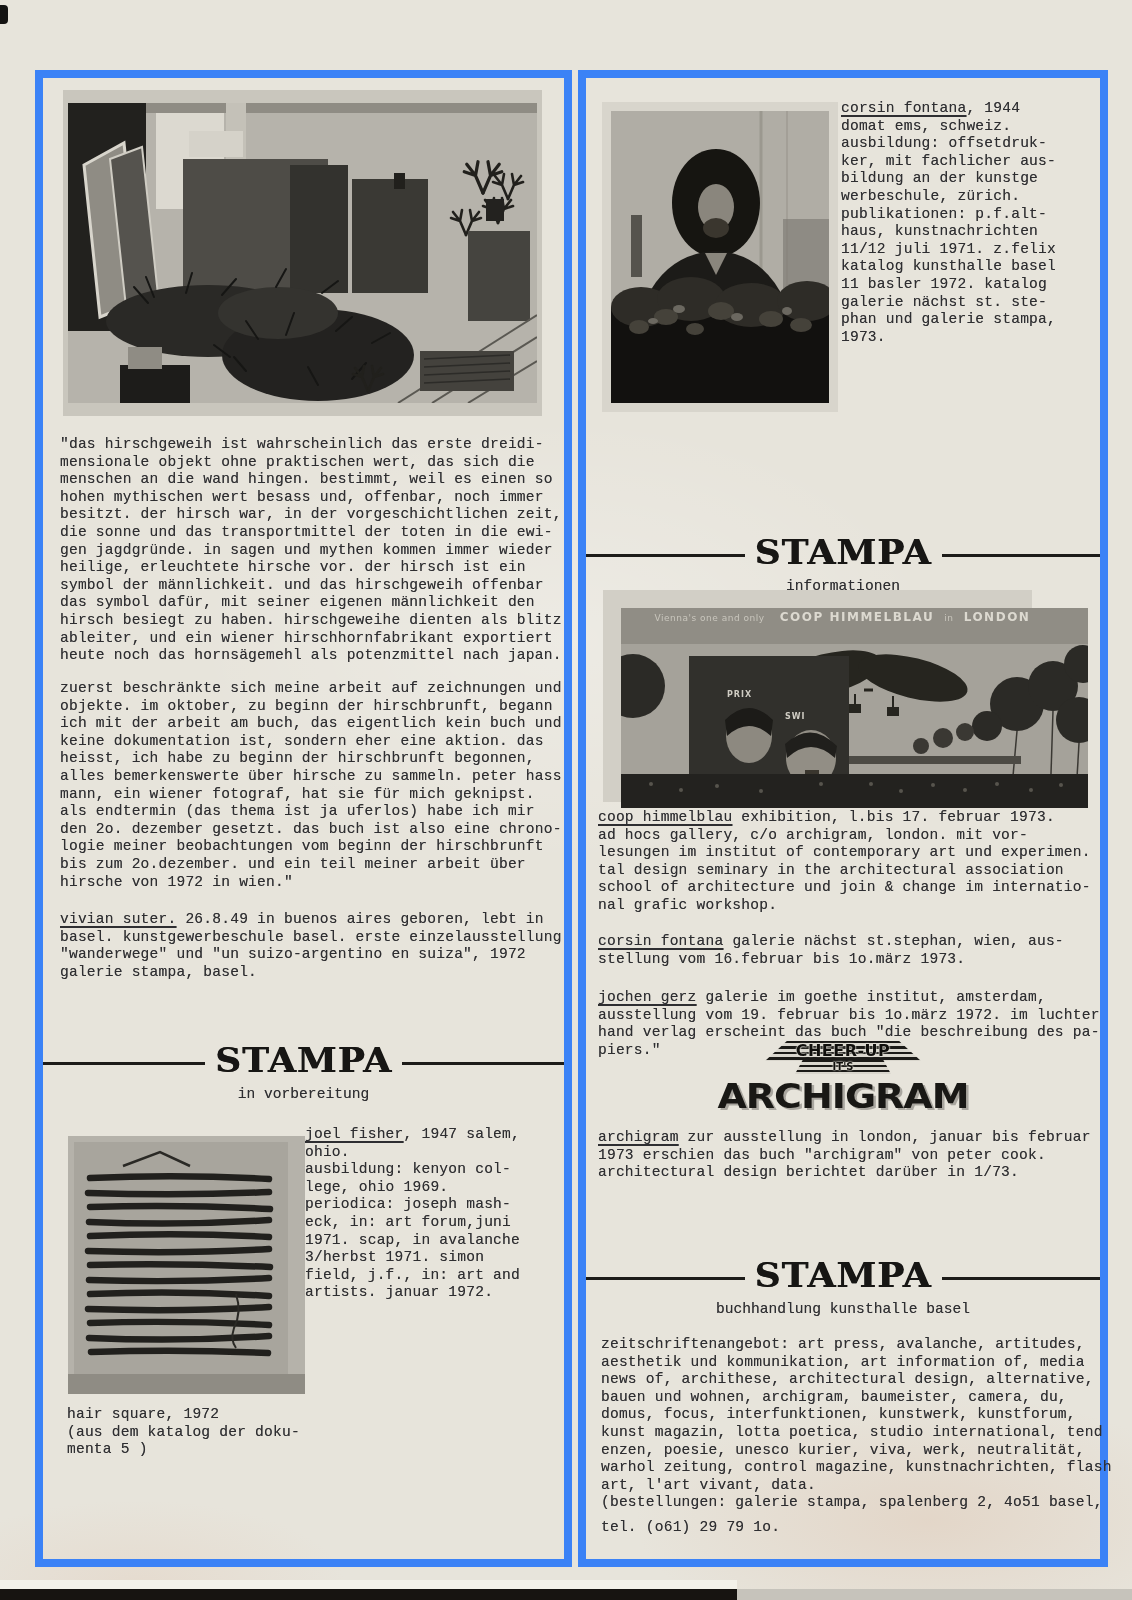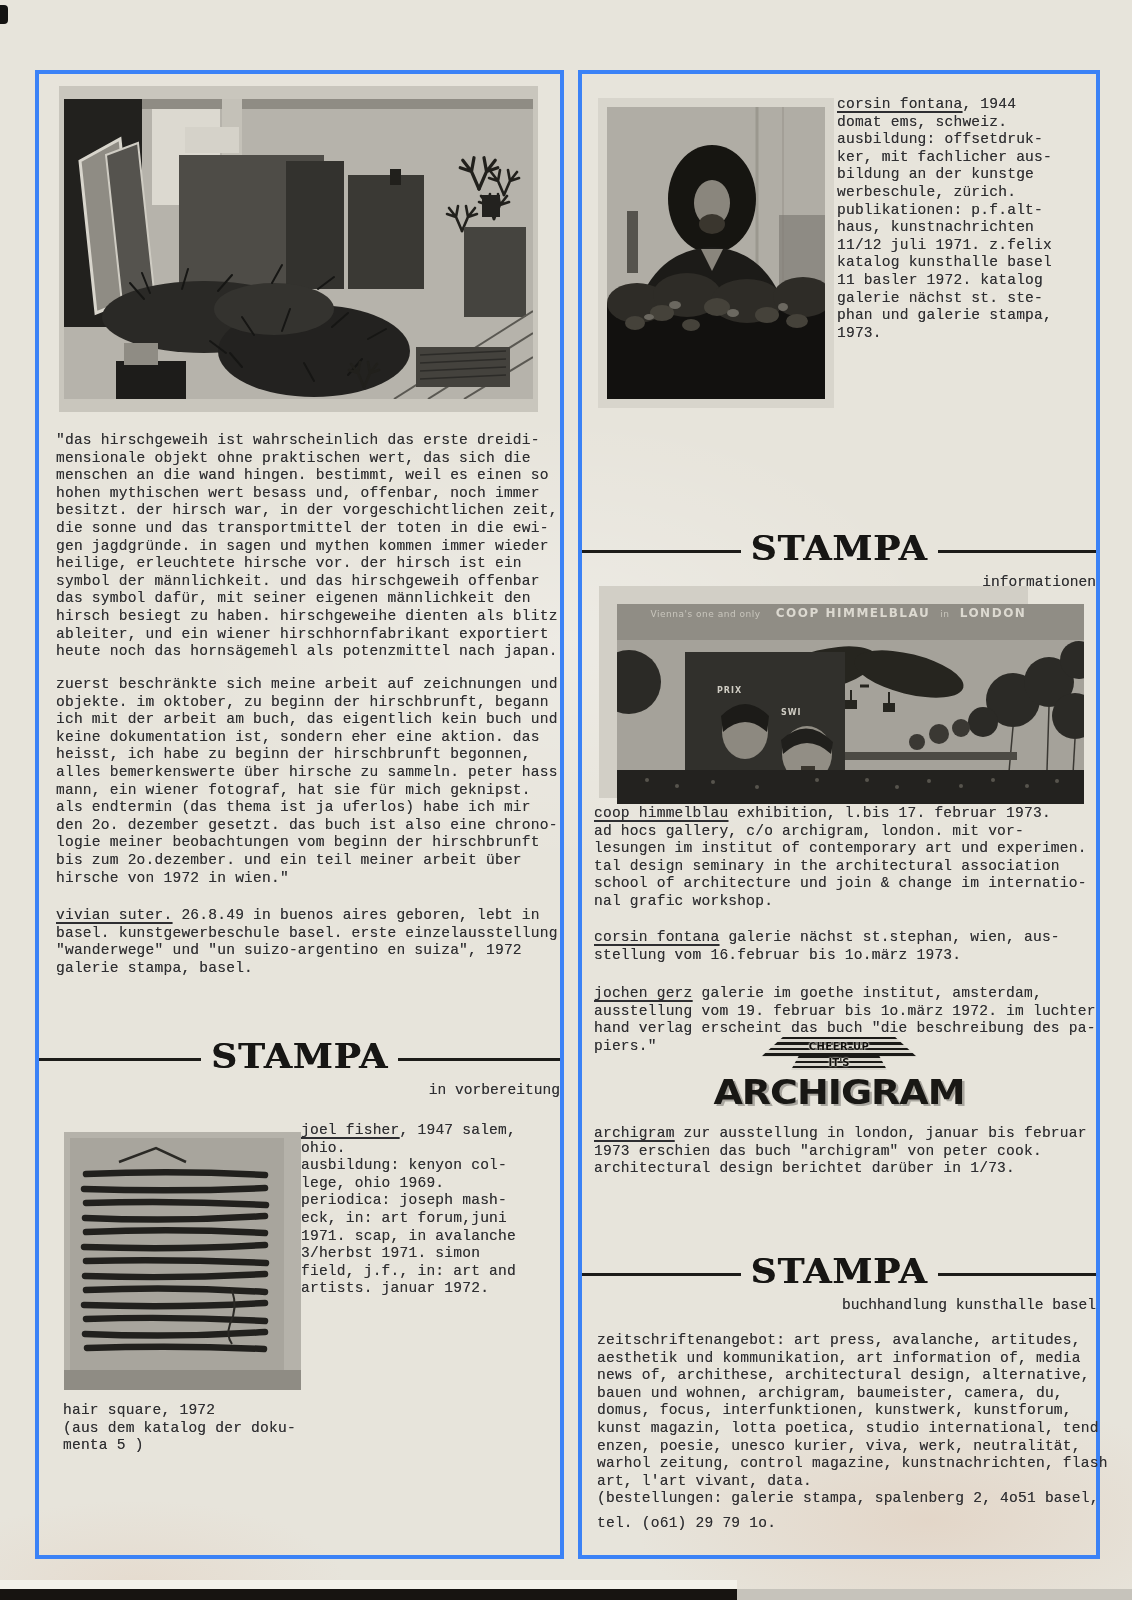--- a/index.html
+++ b/index.html
@@ -6,46 +6,46 @@
   body{
     width:1132px;height:1600px;position:relative;overflow:hidden;
     background:
       radial-gradient(ellipse 420px 180px at 82% 95%, rgba(216,178,152,.28), transparent 70%),
       radial-gradient(ellipse 300px 120px at 12% 99%, rgba(222,188,164,.22), transparent 70%),
       radial-gradient(ellipse 500px 300px at 50% 40%, rgba(255,255,255,.25), transparent 75%),
       #e7e4db;
     font-family:"Liberation Mono","DejaVu Sans Mono",monospace;
   }
   .abs{position:absolute;}
-  .frame{position:absolute;top:70px;height:1481px;border:4px solid #3b82f6;}
+  .frame{position:absolute;top:70px;height:1481px;border:8px solid #3b82f6;}
   .frame-left{left:35px;width:521px;}
   .frame-right{left:578px;width:514px;}
   .tw{
     position:absolute;white-space:pre;color:#2e2e31;
     font-size:14.6px;line-height:17.6px;letter-spacing:.2px;
     text-shadow:0 0 .6px rgba(46,46,49,.55);
   }
   .u{text-decoration:underline;text-decoration-thickness:1.5px;text-underline-offset:3px;}
   .figure{position:absolute;box-sizing:border-box;}
   .fig-matte{background:#c9c6bd;}
-  .stampa{position:absolute;left:0;right:0;text-align:right;}
+  .stampa{position:absolute;left:0;right:0;text-align:center;}
   .stampa-row{display:flex;align-items:center;gap:10px;}
   .stampa-row::before,.stampa-row::after{content:"";flex:1;height:3px;background:#1d1c19;margin-top:6px;}
   .stampa-logo{
     font-family:"DejaVu Serif","Liberation Serif",serif;font-weight:bold;
     font-size:36px;line-height:38px;letter-spacing:1px;color:#17161 4;
     color:#171614;transform:scaleY(.95);text-shadow:.6px 0 0 #171614;
   }
   .stampa-sub{margin-top:7px;font-size:14.6px;color:#2e2e31;text-shadow:0 0 .6px rgba(46,46,49,.55);}
   .archigram{position:absolute;left:0;right:0;text-align:center;}
   .arch-banner{position:relative;margin:0 auto;width:156px;height:20px;
     clip-path:polygon(14% 0,86% 0,100% 100%,0 100%);
     background:repeating-linear-gradient(180deg,#1b1a17 0 2.4px,#d9d6cd 2.4px 5.4px);}
   .arch-banner .arch-cheer{position:absolute;inset:0;font-family:"DejaVu Sans","Liberation Sans",sans-serif;
-    font-weight:bold;font-size:10px;line-height:19px;color:#100f0c;letter-spacing:.5px;
+    font-weight:bold;font-size:16px;line-height:19px;color:#100f0c;letter-spacing:.5px;
     text-shadow:0 0 2px #e7e4db,0 0 2px #e7e4db,0 0 1px #e7e4db;}
   .arch-banner2{position:relative;margin:-1px auto 0;width:96px;height:14px;
     clip-path:polygon(8% 0,92% 0,100% 100%,0 100%);
     background:repeating-linear-gradient(180deg,#1b1a17 0 2px,#d9d6cd 2px 5px);}
   .arch-banner2 .arch-its{position:absolute;inset:0;font-family:"DejaVu Sans","Liberation Sans",sans-serif;
     font-weight:bold;font-size:10px;line-height:14px;color:#100f0c;
     text-shadow:0 0 2px #e7e4db,0 0 2px #e7e4db;}
   .arch-main{margin-top:1px;font-family:"DejaVu Sans","Liberation Sans",sans-serif;font-weight:bold;
     font-size:38px;line-height:42px;letter-spacing:-1px;color:#191815;transform:scaleY(.9);
     text-shadow:2.5px 2.5px 0 rgba(25,24,21,.3);}
@@ -314,21 +314,21 @@
           <circle cx="312" cy="177" r="2"></circle>
         <circle cx="344" cy="182" r="2"></circle>
           <circle cx="376" cy="176" r="2"></circle>
           <circle cx="410" cy="182" r="2"></circle>
         <circle cx="440" cy="177" r="2"></circle>
           <circle cx="140" cy="183" r="2"></circle>
           <circle cx="200" cy="176" r="2"></circle>
       </g>
     </svg>
     <div class="coop-caption"><span class="small">Vienna's one and only</span>&nbsp;&nbsp;&nbsp;<span class="big">COOP HIMMELBLAU</span>&nbsp;&nbsp;<span class="small">in</span>&nbsp;&nbsp;<span class="big">LONDON</span></div>
-    <span class="coop-label" style="left:118px;top:100px;">PRIX</span>
+    <span class="coop-label" style="left:124px;top:100px;">PRIX</span>
     <span class="coop-label" style="left:182px;top:122px;">SWI</span>
   </div>
 
   <div class="tw" style="left:12px;top:731px;"><span class="u">coop himmelblau</span><span> exhibition, l.bis 17. februar 1973.
 ad hocs gallery, c/o archigram, london. mit vor-
 lesungen im institut of contemporary art und experimen.
 tal design seminary in the architectural association
 school of architecture und join &amp; change im internatio-
 nal grafic workshop.</span></div>
 

